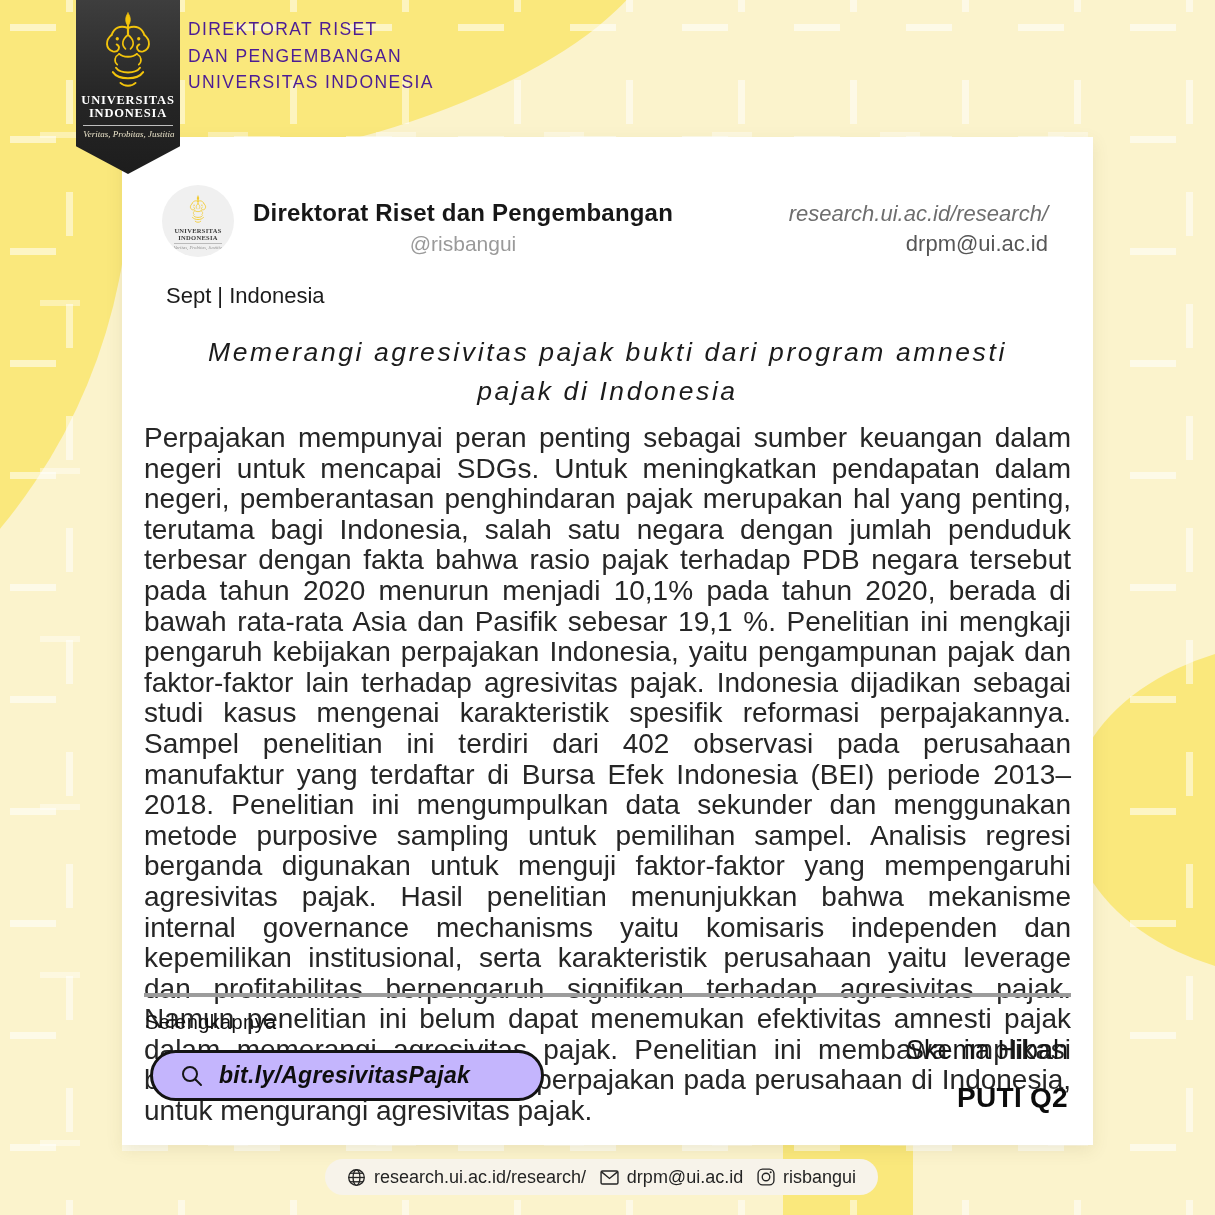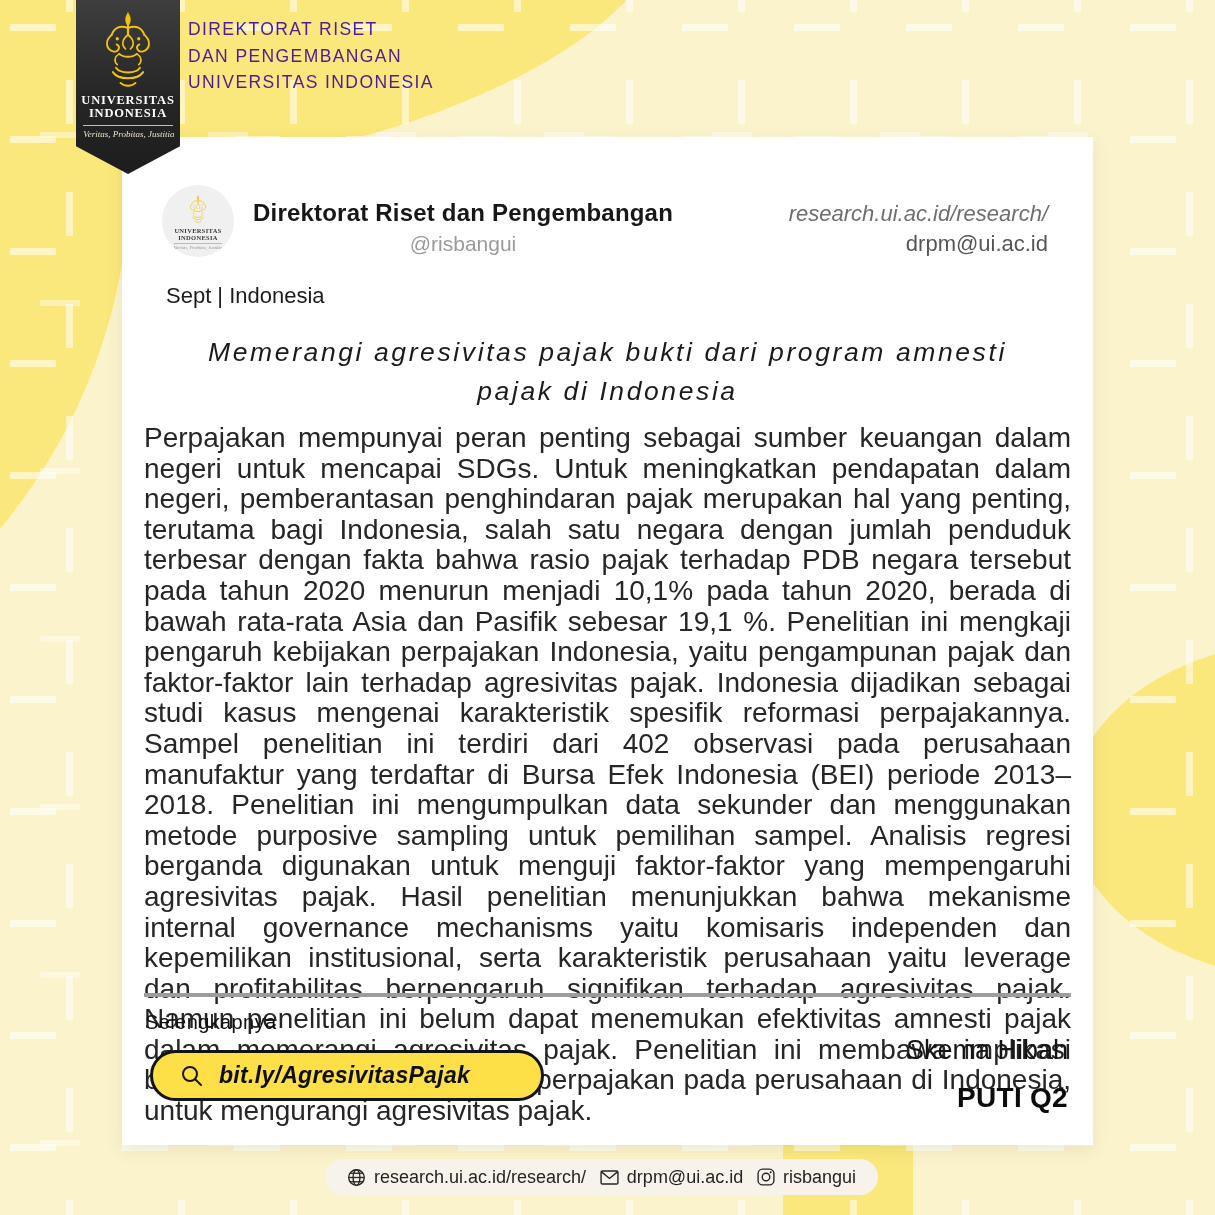--- a/index.html
+++ b/index.html
@@ -94,21 +94,21 @@
     font-size:28px; line-height:30.6px; color:#262626;
     text-align:justify; text-justify:inter-word;
   }
 
   .divider { position:absolute; left:22px; top:856px; width:927px; height:4px; background:#9c9c9c; }
 
   .more-label { position:absolute; left:23px; top:874px; font-size:20px; color:#101010; letter-spacing:.4px; }
 
   .link-pill {
     position:absolute; left:28px; top:913px; height:51px; min-width:394px;
-    border:3px solid #131313; border-radius:27px; background:#fde047;
+    border:3px solid #131313; border-radius:27px; background:#c4b5fd;
     display:inline-flex; align-items:center; gap:16px; padding:0 28px; cursor:pointer;
   }
   .link-pill .icon { flex:0 0 auto; display:flex; }
   .link-text { font-size:23px; font-weight:700; font-style:italic; color:#0e0e0e; letter-spacing:.3px; }
 
   .grant { position:absolute; right:25px; top:898px; text-align:right; }
   .grant-label { font-size:27px; color:#141414; }
   .grant-value { font-size:28px; font-weight:800; color:#0c0c0c; margin-top:16px; letter-spacing:.3px; }
 
   

